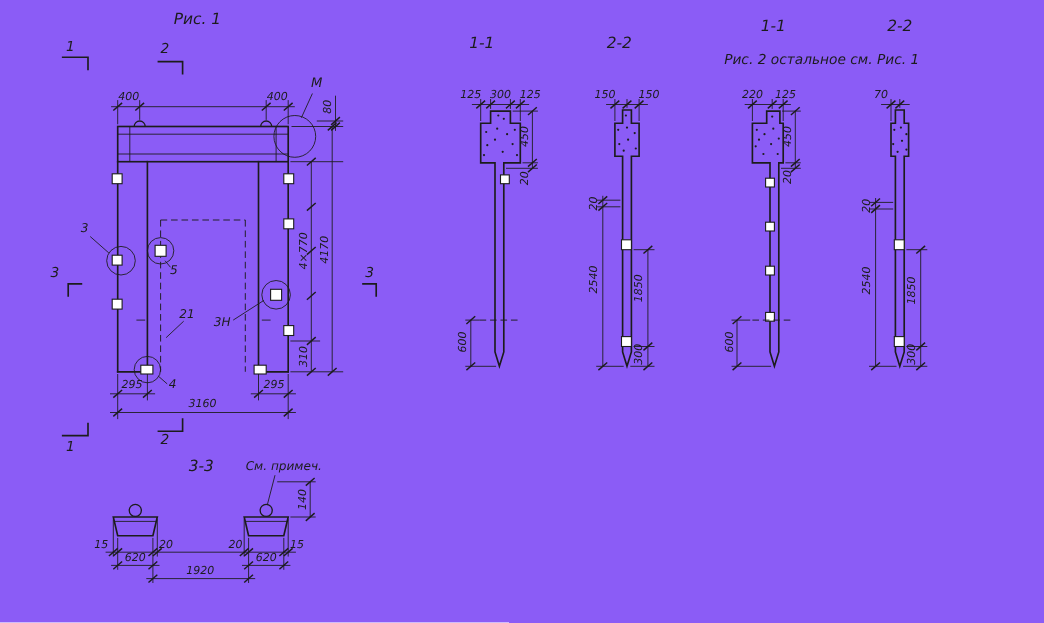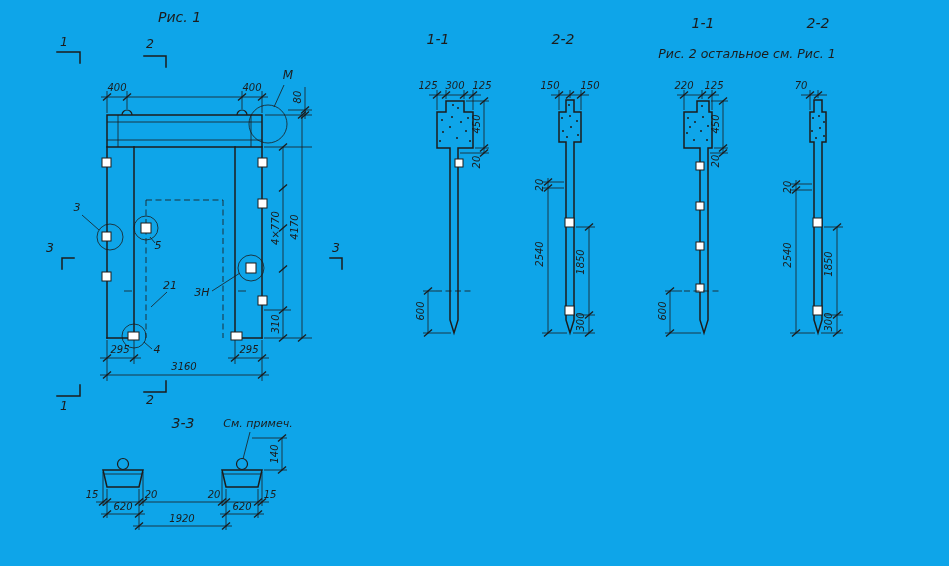--- a/index.html
+++ b/index.html
@@ -1,16 +1,16 @@
 <!DOCTYPE html>
 <html><head>
 <meta charset="utf-8">
 <style>
   html,body{margin:0;padding:0;background:#ffffff}
-  .stage{position:relative;width:949px;height:566px;background:#0ea5e9;overflow:hidden;
+  .stage{position:relative;width:949px;height:566px;background:#8b5cf6;overflow:hidden;
          font-family:"DejaVu Sans",sans-serif}
   svg{display:block}
   .o {stroke:#1c1c1c;stroke-width:1.5;fill:none;stroke-linecap:square}
   .o2{stroke:#1c1c1c;stroke-width:1.2;fill:none}
   .t {stroke:#1c1c1c;stroke-width:0.8;fill:none}
   .d {stroke:#1c1c1c;stroke-width:0.85;fill:none;stroke-dasharray:6 3.5}
   .p {stroke:#1c1c1c;stroke-width:1;fill:#ffffff}
   .dot{fill:#1c1c1c;stroke:none}
   text{fill:#1c1c1c;font-style:italic;font-family:"DejaVu Sans",sans-serif}
   .tx10{font-size:10px}

